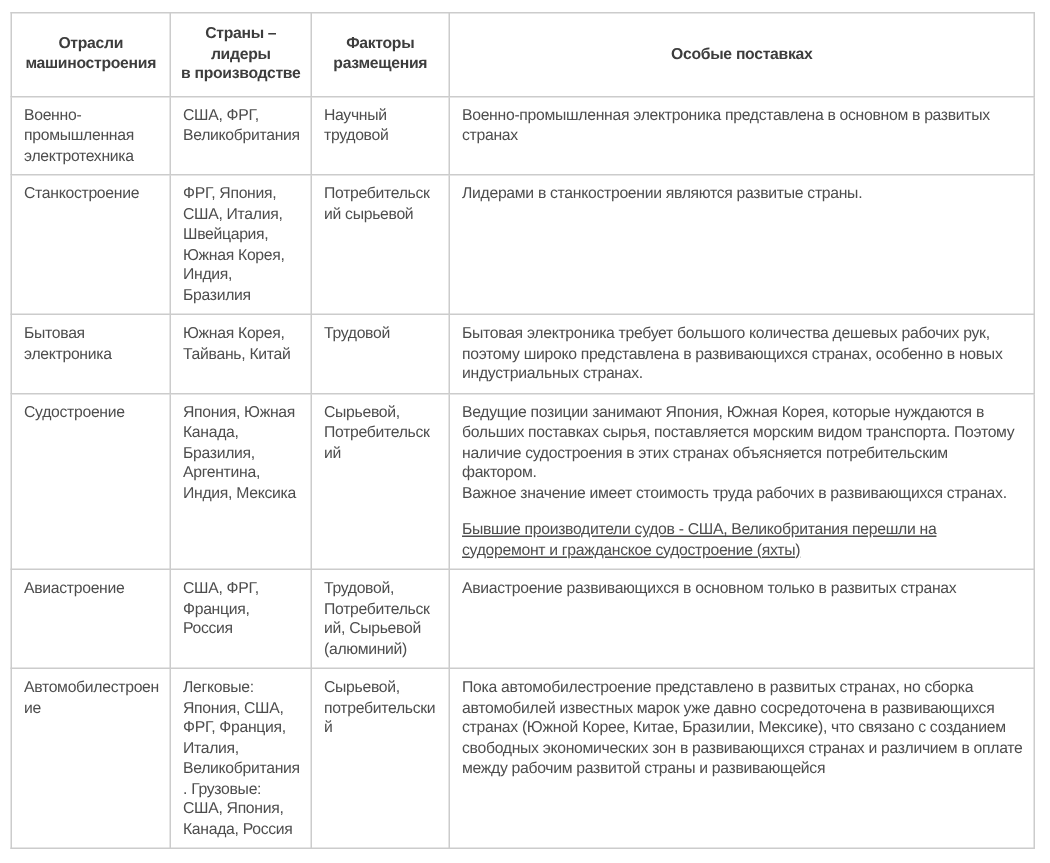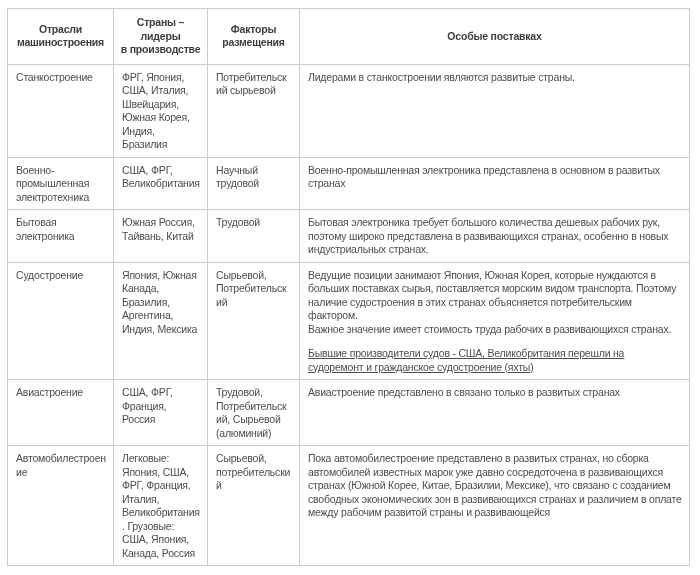--- a/index.html
+++ b/index.html
@@ -65,49 +65,49 @@
         <th>Отрасли машиностроения</th>
         <th>Страны –
 лидеры
 в производстве</th>
         <th>Факторы размещения</th>
         <th>Особые поставках</th>
       </tr>
     </thead>
     <tbody>
         <tr>
+          <td>Военно-промышленная электротехника</td>
+          <td>США, ФРГ, Великобритания</td>
+          <td>Научный трудовой</td>
+          <td><p>Военно-промышленная электроника представлена в основном в развитых странах</p></td>
+        </tr>
+        <tr>
           <td>Станкостроение</td>
           <td>ФРГ, Япония, США, Италия, Швейцария, Южная Корея, Индия, Бразилия</td>
           <td>Потребительский сырьевой</td>
           <td><p>Лидерами в станкостроении являются развитые страны.</p></td>
         </tr>
         <tr>
-          <td>Военно-промышленная электротехника</td>
-          <td>США, ФРГ, Великобритания</td>
-          <td>Научный трудовой</td>
-          <td><p>Военно-промышленная электроника представлена в основном в развитых странах</p></td>
-        </tr>
-        <tr>
           <td>Бытовая электроника</td>
-          <td>Южная Россия, Тайвань, Китай</td>
+          <td>Южная Корея, Тайвань, Китай</td>
           <td>Трудовой</td>
           <td><p>Бытовая электроника требует большого количества дешевых рабочих рук, поэтому широко представлена в развивающихся странах, особенно в новых индустриальных странах.</p></td>
         </tr>
         <tr>
           <td>Судостроение</td>
           <td>Япония, Южная Канада, Бразилия, Аргентина, Индия, Мексика</td>
           <td>Сырьевой, Потребительский</td>
           <td><p>Ведущие позиции занимают Япония, Южная Корея, которые нуждаются в больших поставках сырья, поставляется морским видом транспорта. Поэтому наличие судостроения в этих странах объясняется потребительским фактором.
 Важное значение имеет стоимость труда рабочих в развивающихся странах.</p><p>Бывшие производители судов - США, Великобритания перешли на судоремонт и гражданское судостроение (яхты)</p></td>
         </tr>
         <tr>
           <td>Авиастроение</td>
           <td>США, ФРГ, Франция, Россия</td>
           <td>Трудовой, Потребительский, Сырьевой (алюминий)</td>
-          <td><p>Авиастроение представлено в связано только в развитых странах</p></td>
+          <td><p>Авиастроение развивающихся в основном только в развитых странах</p></td>
         </tr>
         <tr>
           <td>Автомобилестроение</td>
           <td>Легковые: Япония, США, ФРГ, Франция, Италия, Великобритания. Грузовые: США, Япония, Канада, Россия</td>
           <td>Сырьевой, потребительский</td>
           <td><p>Пока автомобилестроение представлено в развитых странах, но сборка автомобилей известных марок уже давно сосредоточена в развивающихся странах (Южной Корее, Китае, Бразилии, Мексике), что связано с созданием свободных экономических зон в развивающихся странах и различием в оплате между рабочим развитой страны и развивающейся</p></td>
         </tr>
       </tbody>
   </table>
 </div>

